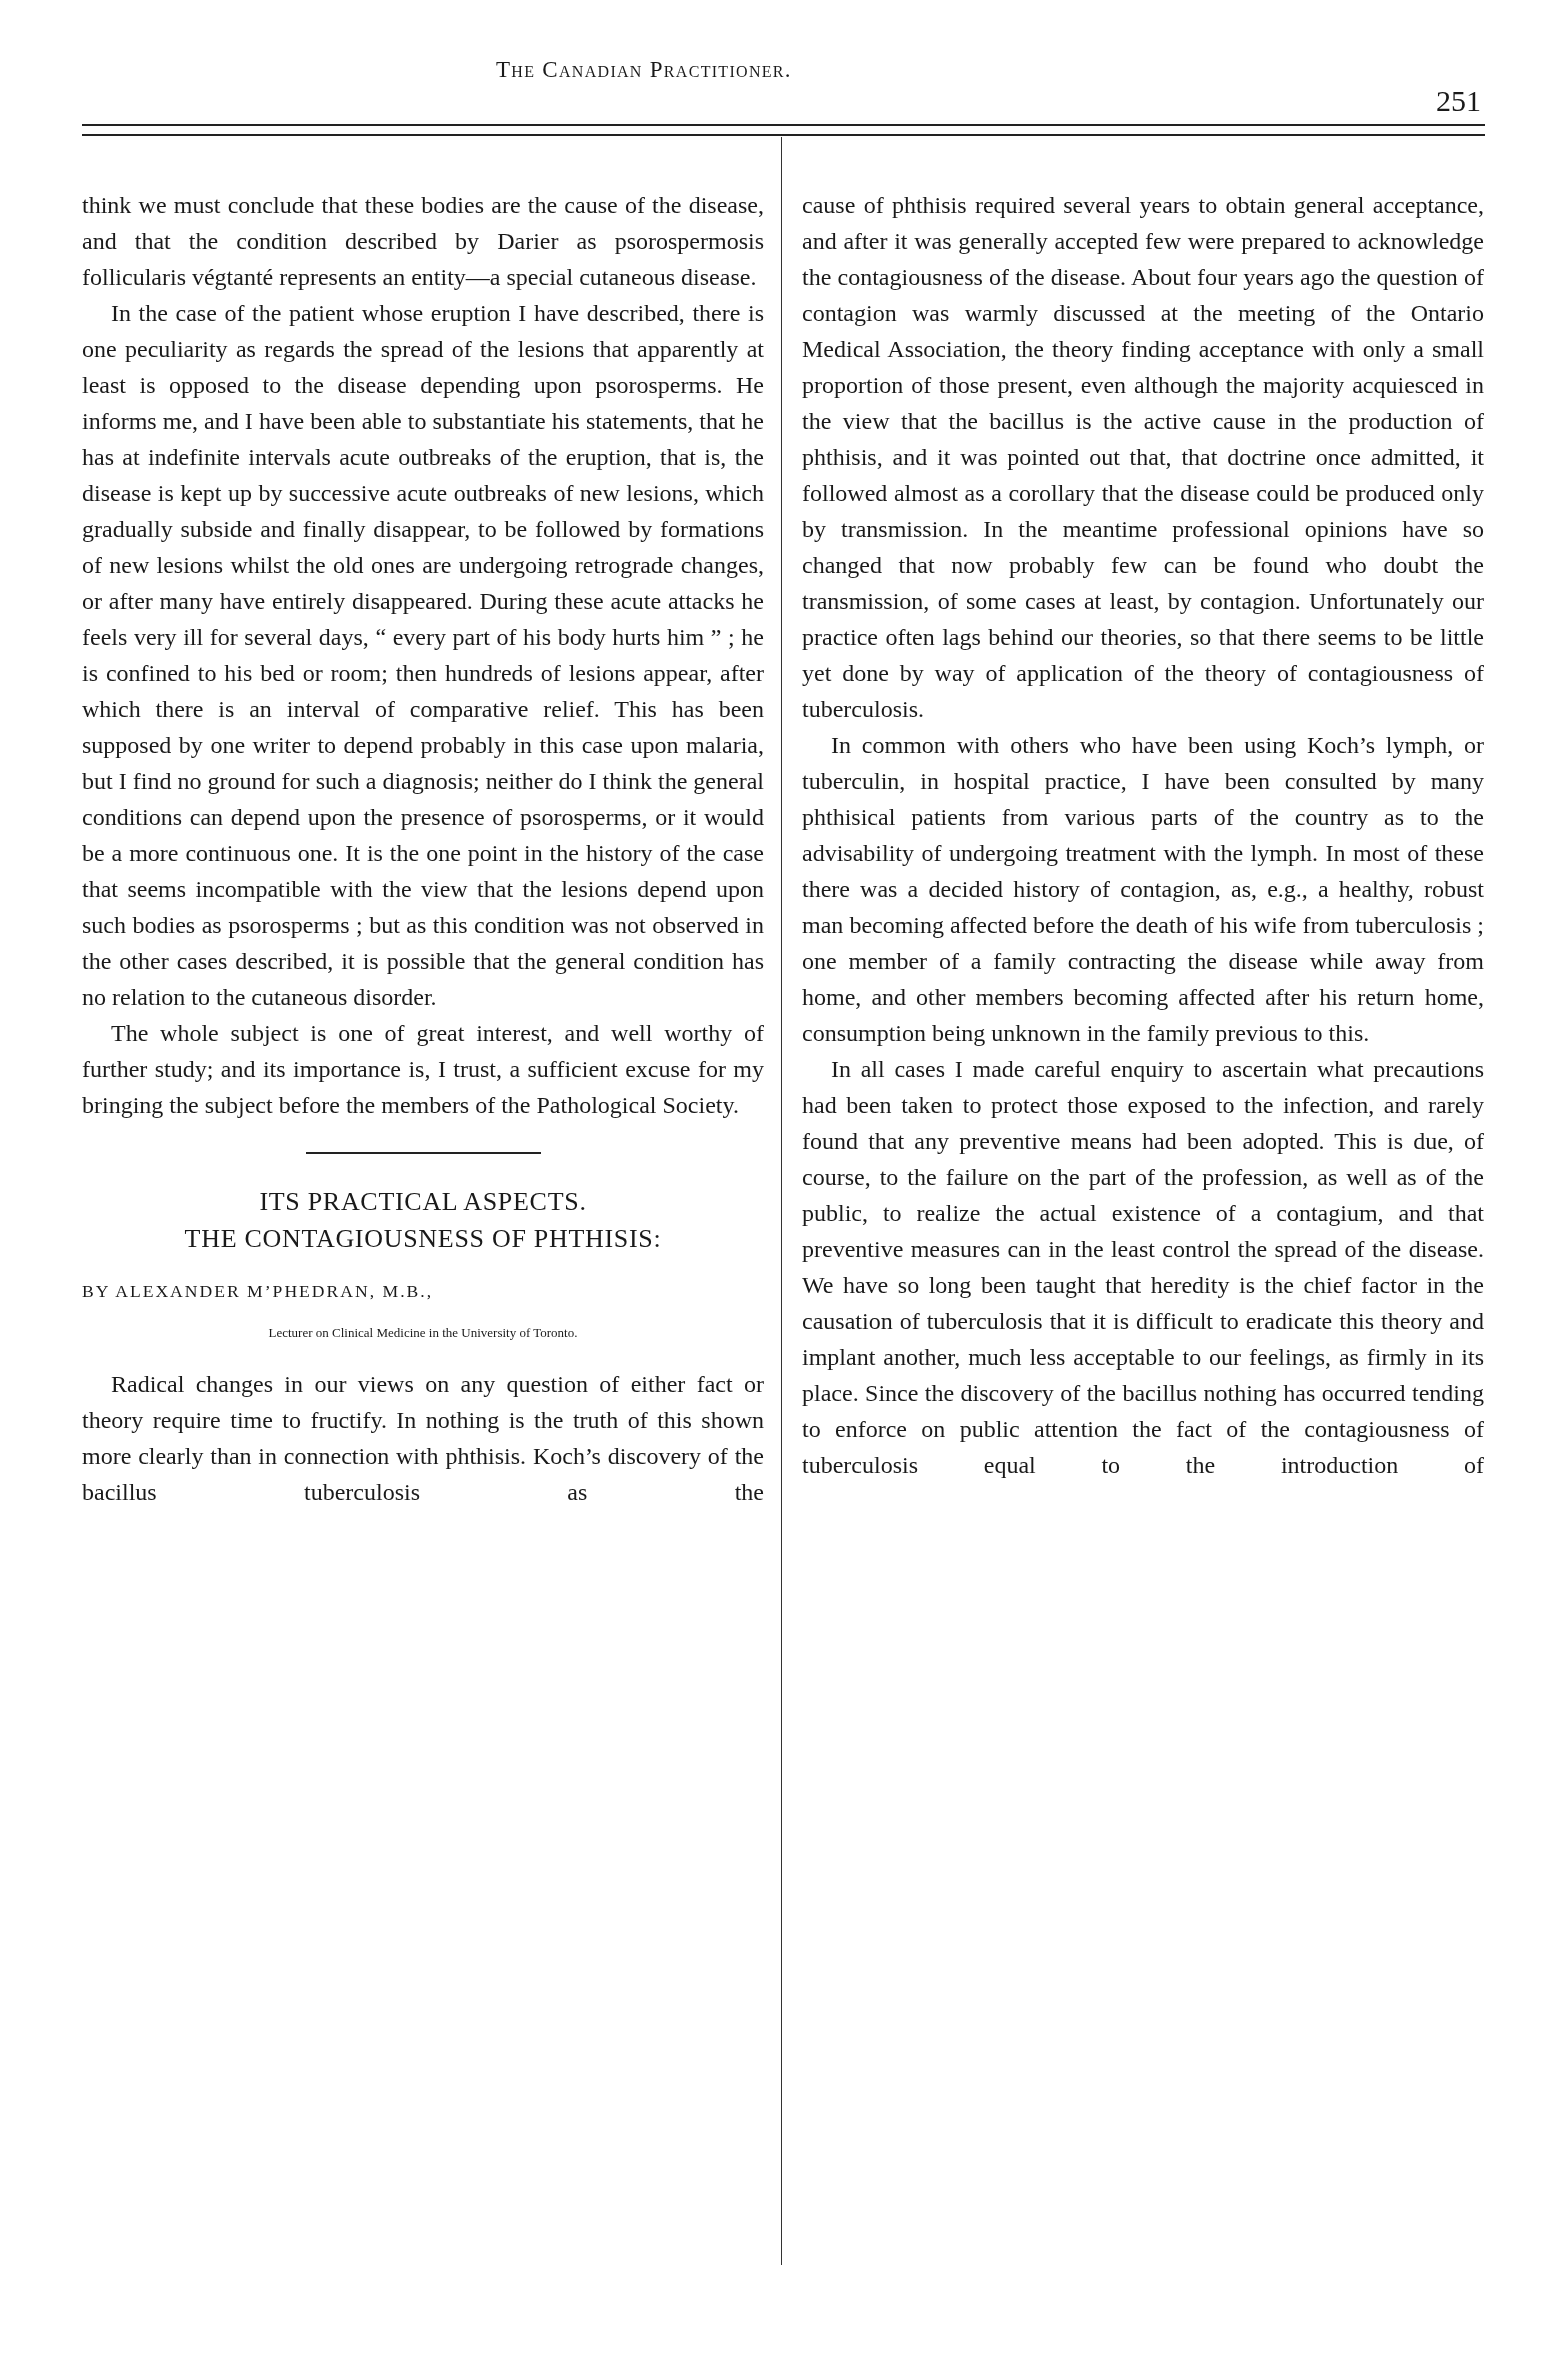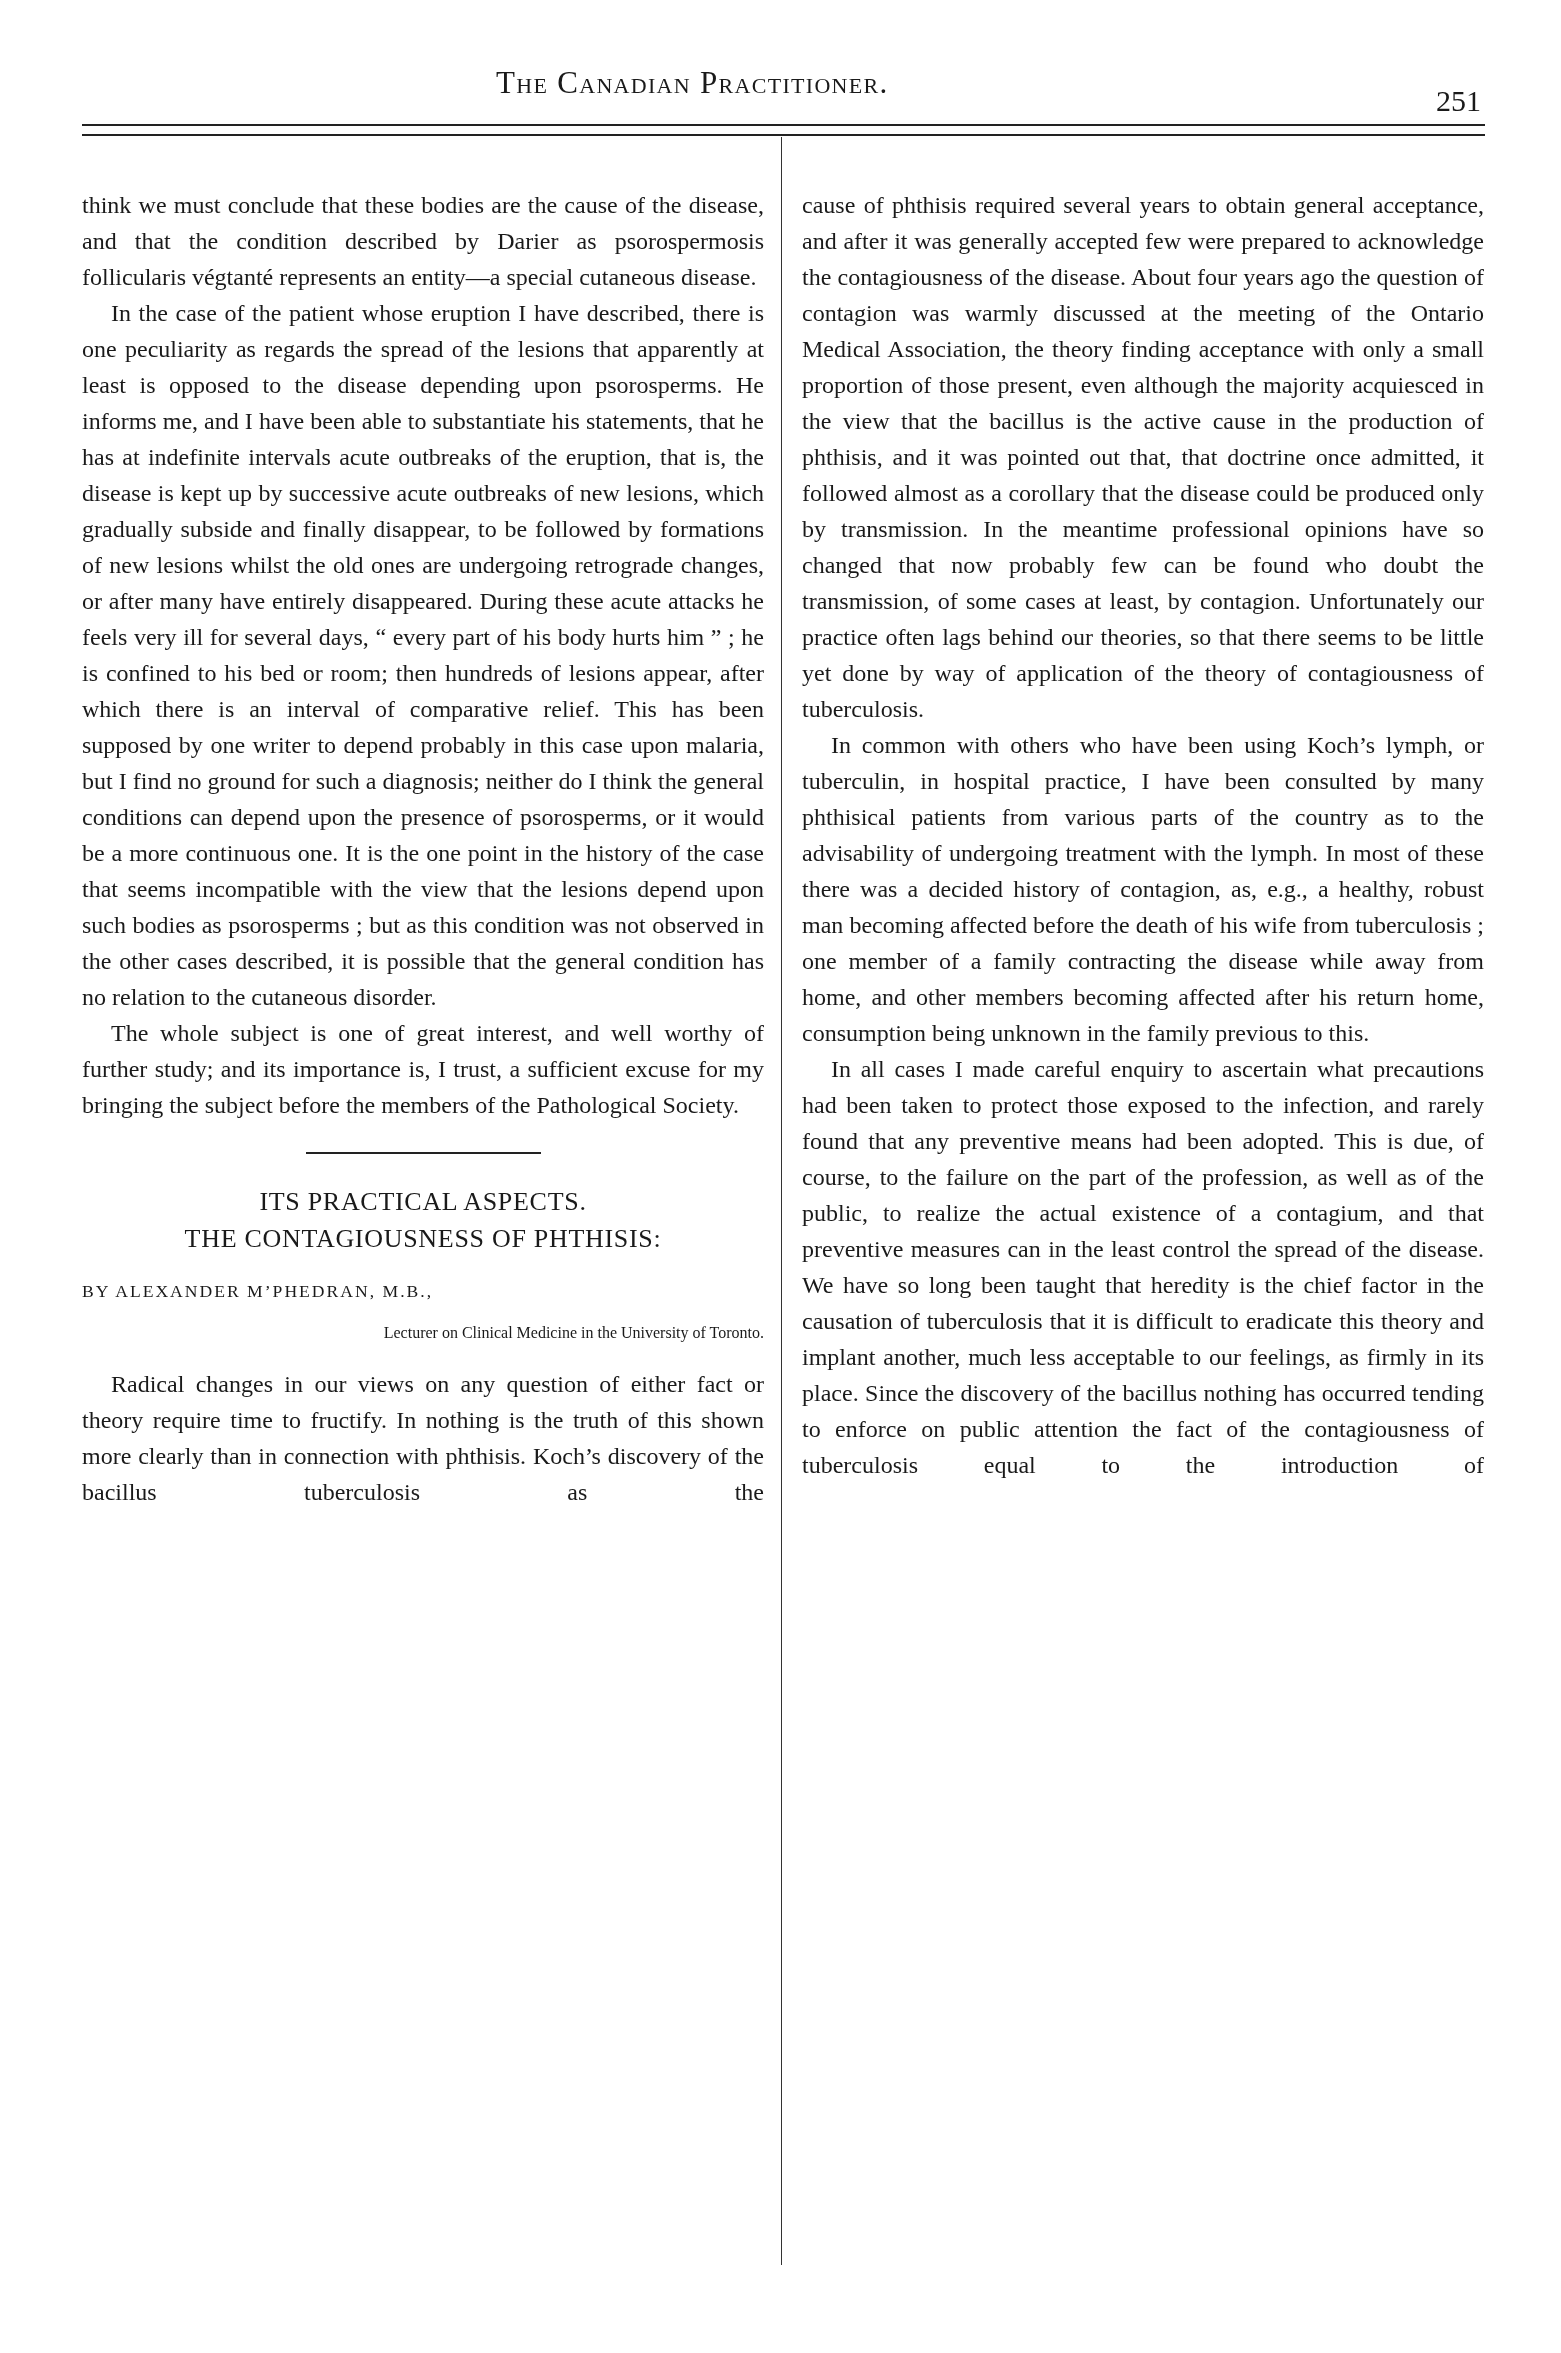--- a/index.html
+++ b/index.html
@@ -1,33 +1,33 @@
 <!DOCTYPE html>
 <html style="font-size:10.4px"><head>
 <meta charset="utf-8">
 <style>
   html, body { margin:0; padding:0; background:#ffffff; }
   body { width:1561px; height:2354px; position:relative; overflow:hidden; color:#1a1a1a;
          font-family:"Liberation Serif","DejaVu Serif",serif; }
   .running-head { position:absolute; top:57px; left:0; width:1561px; height:46px; }
-  .journal-title { position:absolute; left:496px; top:8px; font-size:31px; letter-spacing:1.3px; font-variant:small-caps; }
+  .journal-title { position:absolute; left:496px; top:0; font-size:23px; letter-spacing:1.3px; font-variant:small-caps; }
   .page-number { position:absolute; left:1436px; top:2.6px; font-size:30px;margin-top:24px; }
   .rule { position:absolute; left:82px; width:1403px; height:2px; background:#222; }
   .rule.r1 { top:124px; } .rule.r2 { top:134px; }
   .col-divider { position:absolute; left:781px; top:137px; width:1.3px; height:2128px; background:#333; }
   .col { position:absolute; top:163px; width:682px; font-size:24px; line-height:36px; text-align:justify;margin-top:24px; }
   .col.left { left:82px; }
   .col.right { left:802px; }
   .col p { margin:0; }
   .col p.indent { text-indent:29px; }
   .col p.tail { text-align-last:justify; }
   .short-rule { width:235px; height:2px; background:#222; margin:29px auto 29px auto; }
   .art-title { text-align:center; font-size:26px; line-height:37px; letter-spacing:0.7px; margin:7.8px 0 15.7px 0; }
   .byline { text-align:left; font-size:17.6px; letter-spacing:2px; margin:13px 0 6.5px 0; }
-  .affiliation { text-align:right; font-size:16px; margin:0 0 14.4px 0; }
+  .affiliation { text-align:center; font-size:13px; margin:0 0 14.4px 0; }
 </style>
 </head>
 <body>
 
 <div class="running-head">
   <span class="journal-title">The Canadian Practitioner.</span>
   <span class="page-number">251</span>
 </div>
 <div class="rule r1"></div>
 <div class="rule r2"></div>

